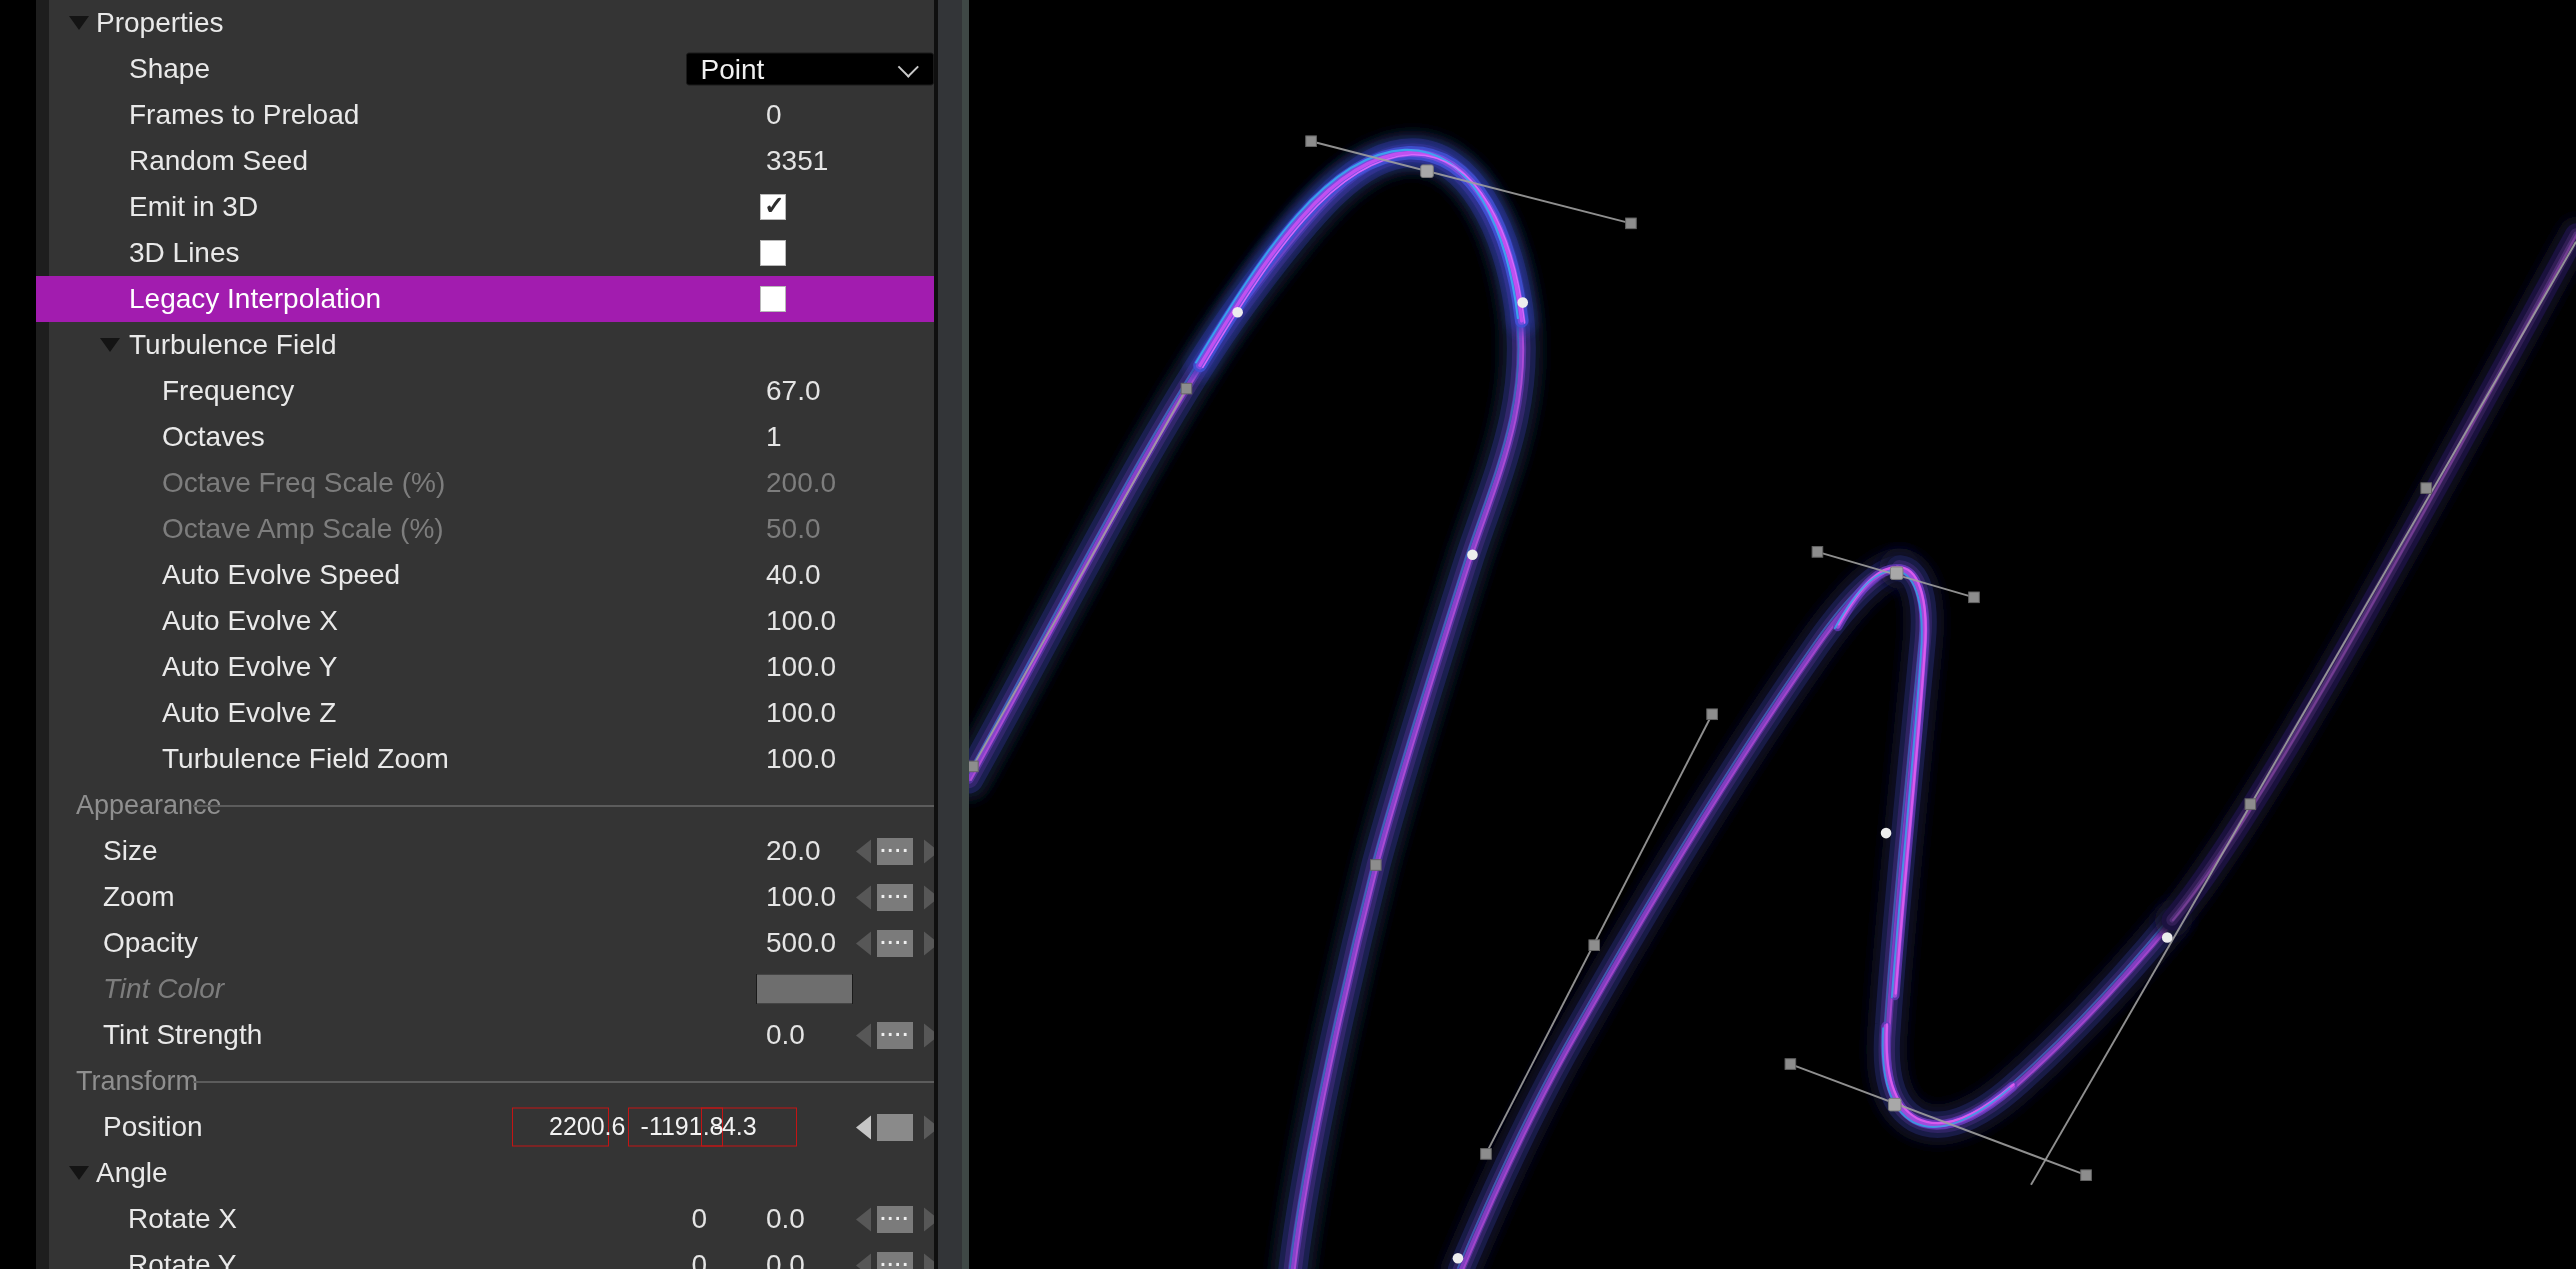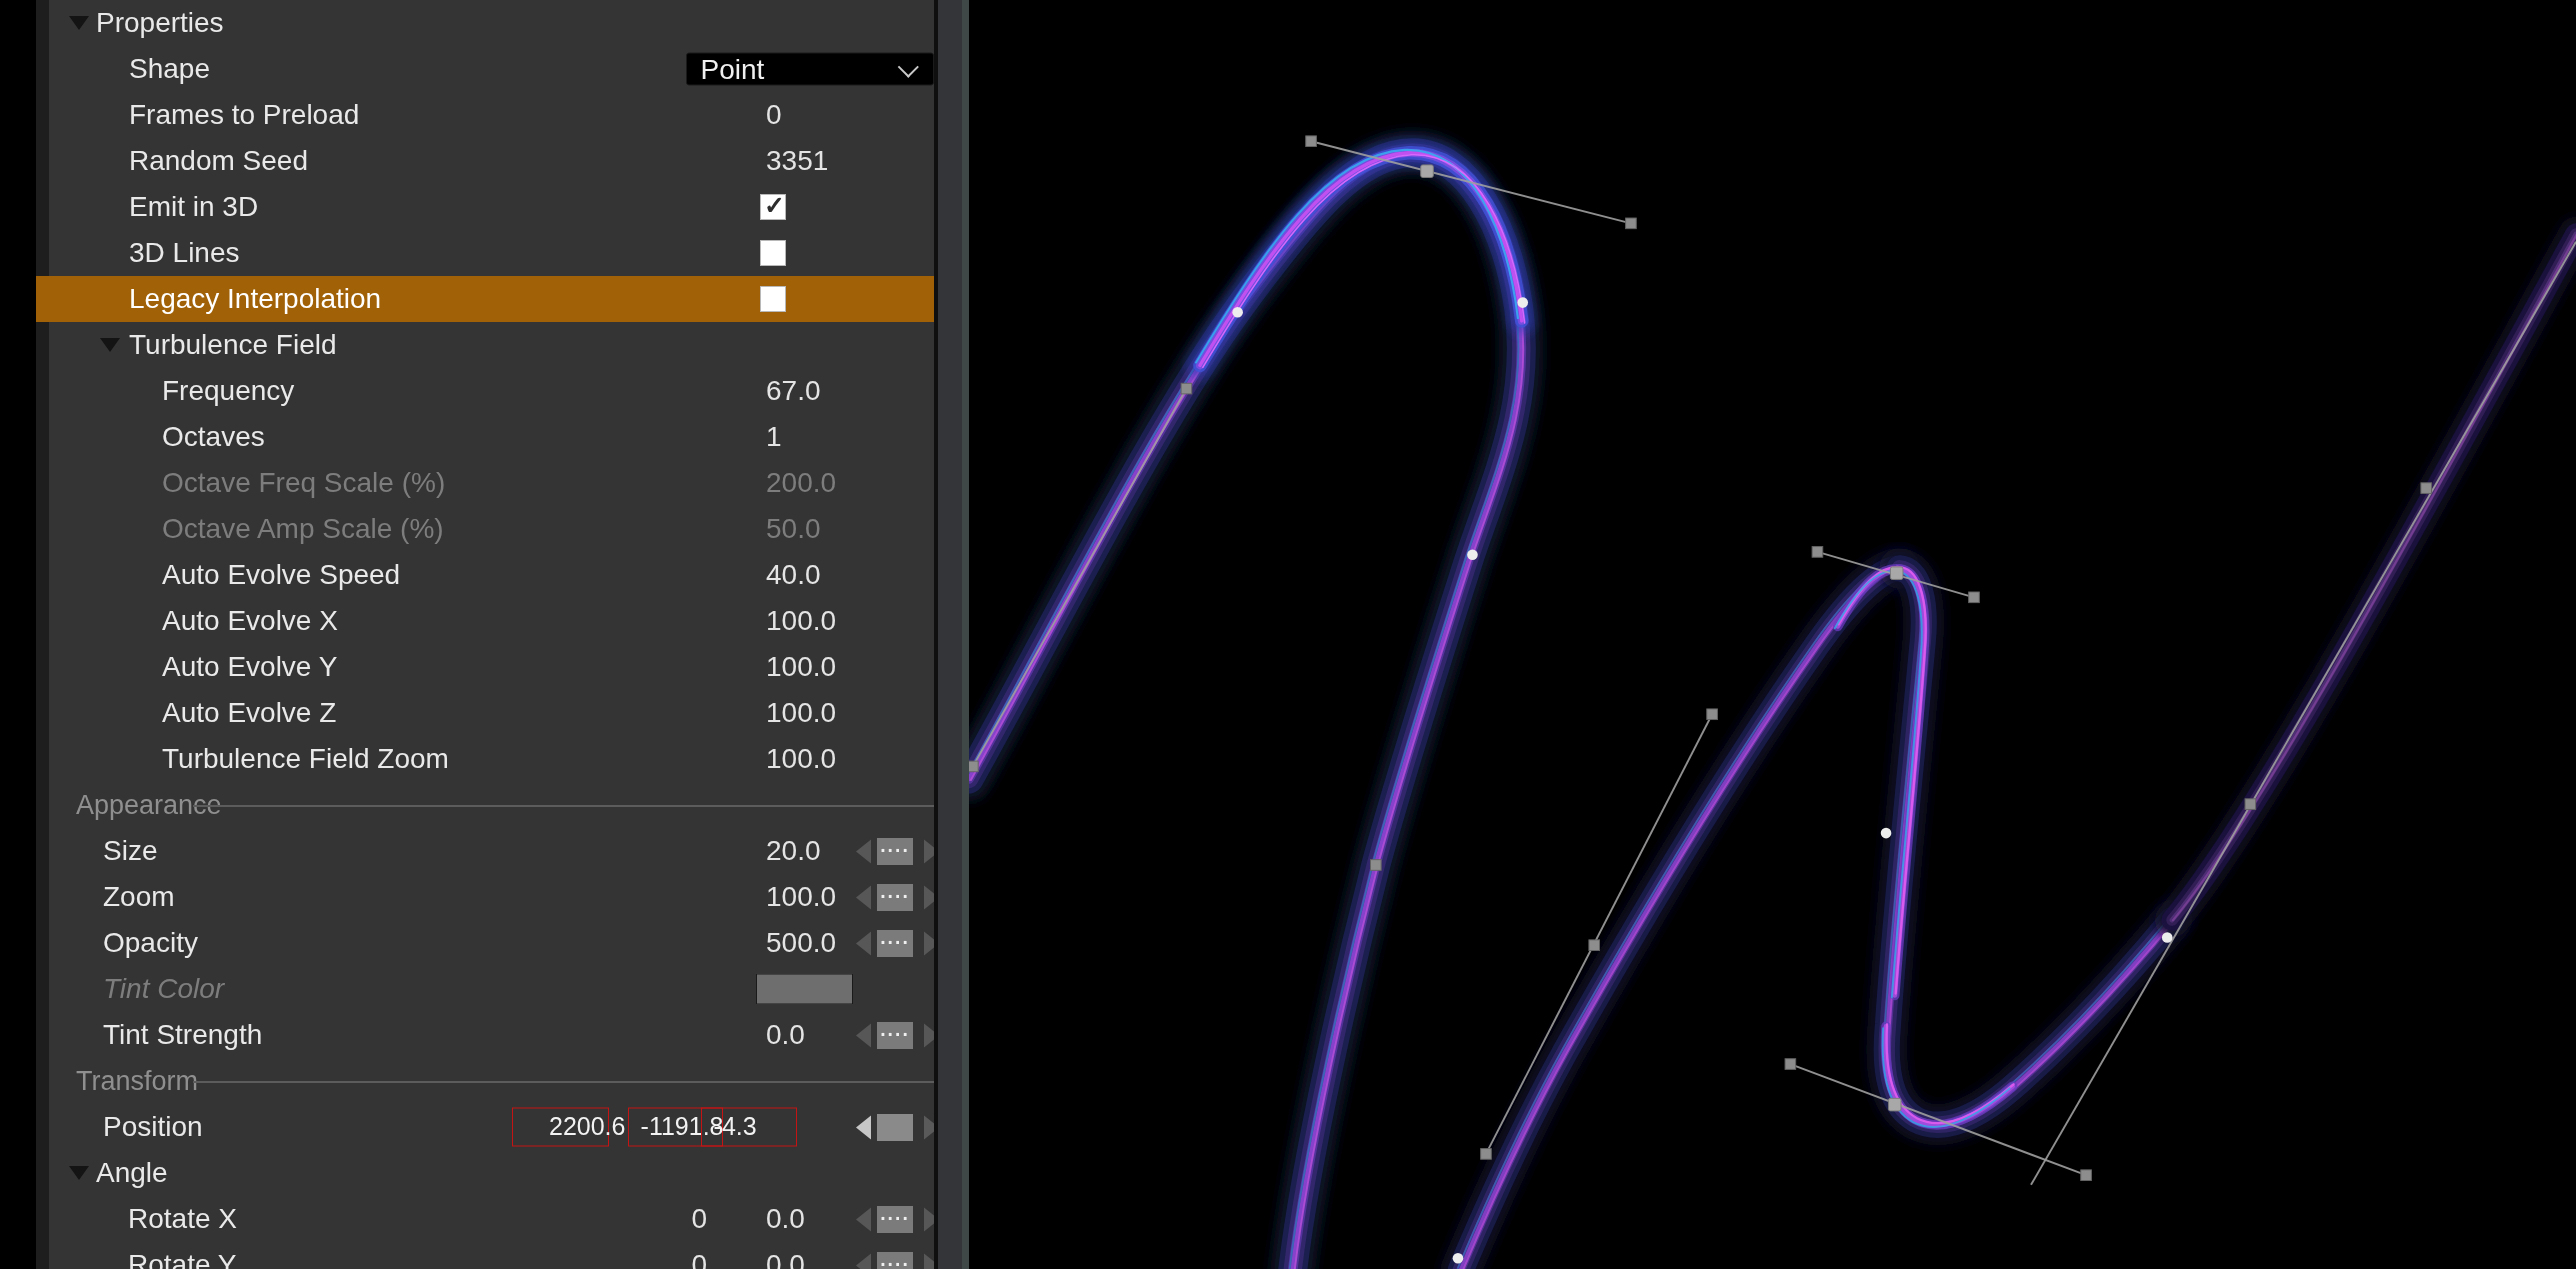--- a/index.html
+++ b/index.html
@@ -7,21 +7,21 @@
     width:2576px;height:1270px;position:relative;overflow:hidden;
     background:#000;
     font-family:"Liberation Sans", sans-serif;
     -webkit-font-smoothing:antialiased;
   }
   
   .panel{position:absolute;left:0;top:0;width:1006px;height:1270px;background:#343434;overflow:hidden;margin-left:36px;}
   .left-strip{position:absolute;left:0;top:0;width:12.6px;height:1270px;background:#1e1e1e;z-index:1;}
   .rows{position:absolute;left:0;top:0;width:934px;z-index:2;}
   .row{position:relative;height:46px;font-size:28px;color:#e9e9e9;}
-  .row.selected{background:#a16207;color:#ffffff;}
+  .row.selected{background:#a21caf;color:#ffffff;}
   .row.disabled .lbl,.row.disabled .val{color:#7d7d7d;}
   .lbl{position:absolute;top:50%;transform:translateY(-50%);white-space:nowrap;}
   .val{position:absolute;left:730px;top:50%;transform:translateY(-50%);white-space:nowrap;color:#e4e4e4;}
   .val1{position:absolute;left:580px;width:91px;text-align:right;top:50%;transform:translateY(-50%);color:#e4e4e4;}
   .tri{position:absolute;top:50%;transform:translateY(-50%);width:0;height:0;
        border-left:10.6px solid transparent;border-right:10.6px solid transparent;border-top:14.5px solid #141414;}
   
   .sec-lbl{position:absolute;left:40px;top:50%;transform:translateY(-50%);color:#8f8f8f;font-size:27px;}
   .sec-line{position:absolute;left:157px;right:16.4px;top:50%;height:1.9px;background:#5c5c5c;}
   

